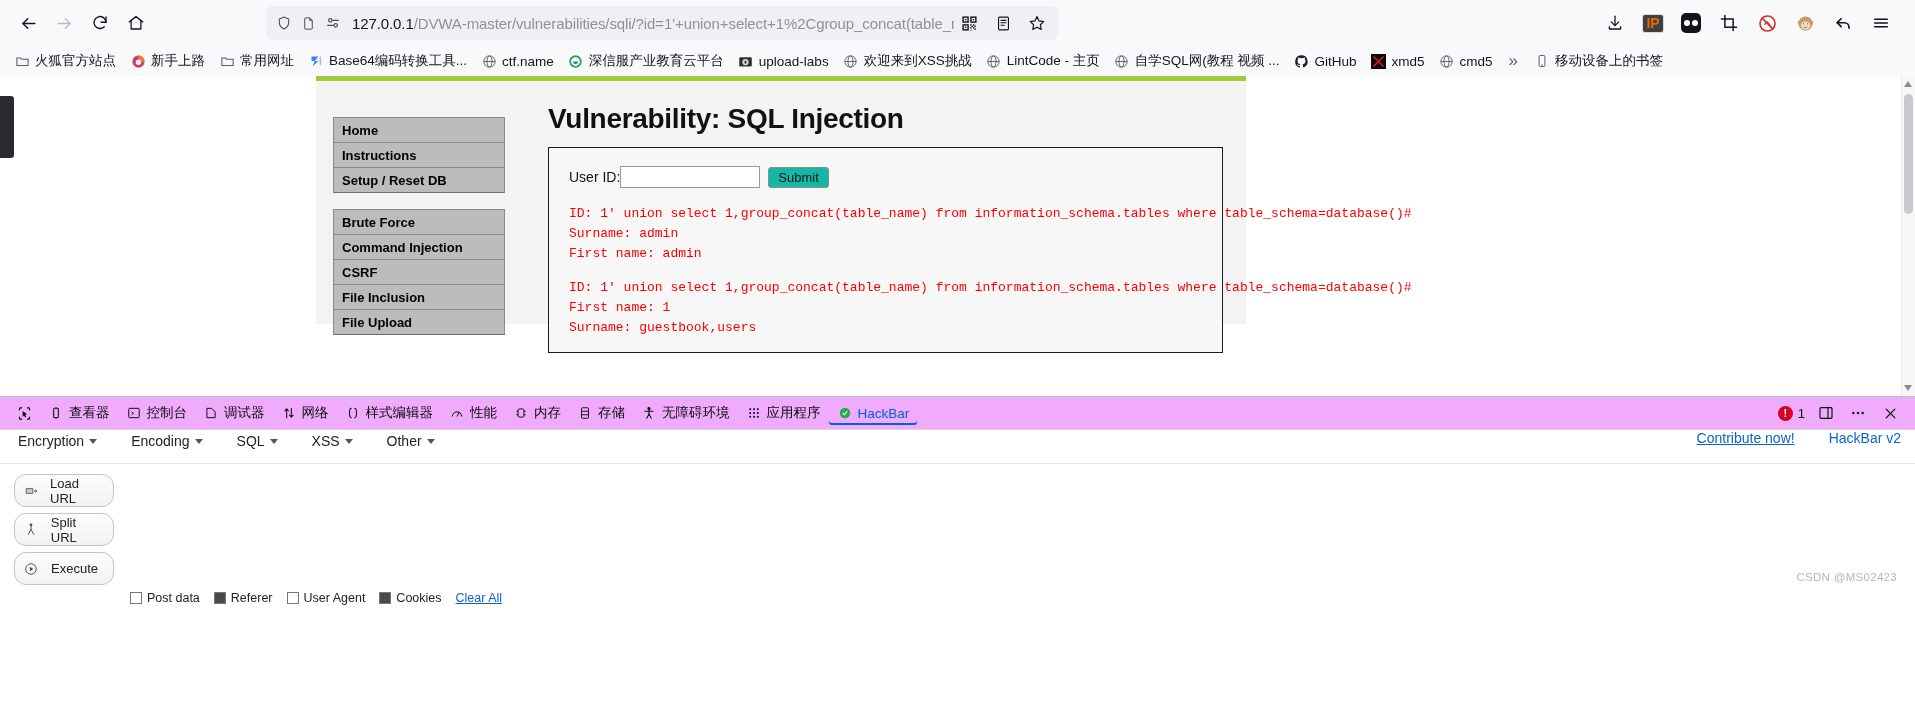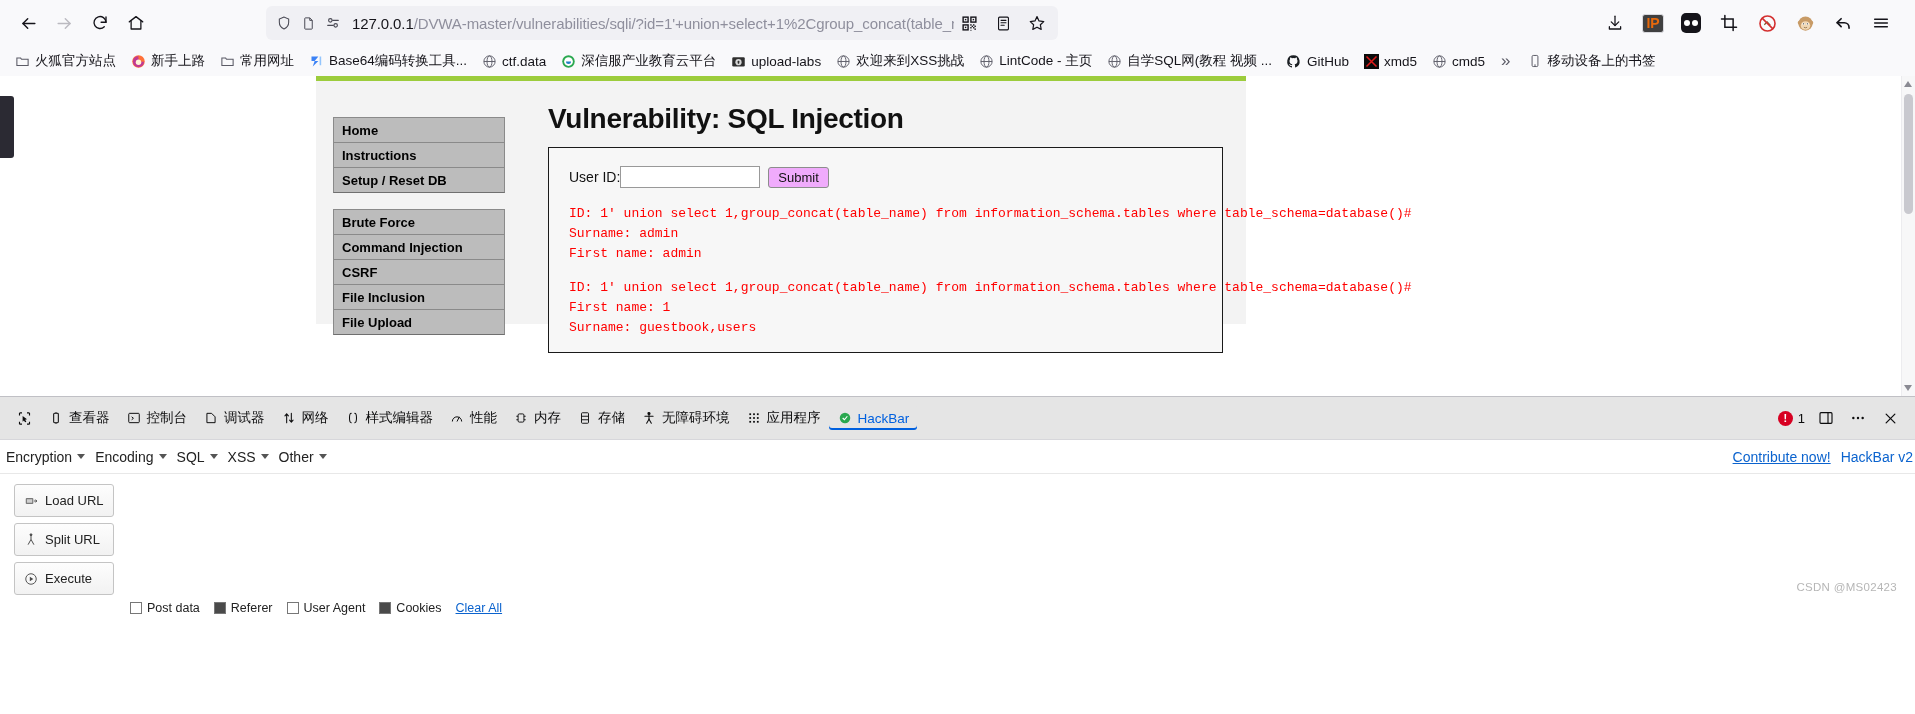--- a/index.html
+++ b/index.html
@@ -201,44 +201,44 @@
   #userid-label { font-size: 14px; color: #111; }
   #userid-input {
     width: 140px; height: 22px;
     border: 1px solid #999;
     background: #fff;
     margin-right: 8px;
   }
   #submit-btn {
     font-size: 13px;
     padding: 2px 9px;
-    background: #f0abfc;
+    background: #14b8a6;
     border: 1px solid #8d8d8d;
     border-radius: 3px;
     color: #111;
     font-family: "Liberation Sans", sans-serif;
   }
   .sqlout {
     color: #ff0000;
     font-family: "Liberation Mono", monospace;
     font-size: 13px;
     line-height: 20px;
     white-space: pre;
   }
   .sqlout-gap { height: 14px; }
 
   
   #devtools { width: 1915px; background: #ffffff; }
   #devtools-toolbar {
-    height: 44px;
+    height: 34px;
     display: flex; align-items: center;
     border-top: 1px solid #c0c0c5;
     border-bottom: 1px solid #d7d7db;
     padding: 12px 8px;
-    background: #e5e5e5;
+    background: #f0abfc;
     font-size: 13.5px;
     color: #0c0c0d;
   }
   .dt-tab {
     display: flex; align-items: center; gap: 5px;
     padding: 4px 8px; border-radius: 3px;
     flex: 0 0 auto;
     color: #0c0c0d;
   }
   .dt-tab.active { color: #0060df; box-shadow: inset 0 -2px 0 #0060df; }
@@ -250,39 +250,39 @@
     background: #d70022; color: #fff;
     font-size: 11px; font-weight: bold;
     display: flex; align-items: center; justify-content: center;
   }
   .dt-btn { width: 22px; height: 22px; display:flex;align-items:center;justify-content:center; color:#0c0c0d; font-size:15px; }
 
   
   #hackbar { background: #fff; height: 175px; position: relative; }
   #hb-menubar {
     height: 34px;
-    display: flex; align-items: center;
-    padding: 0 2px;
-    gap: 2px;
+    display: flex; align-items: flex-start;
+    padding: 0 14px;
+    gap: 26px;
     font-size: 14px;
     color: #222;
     border-bottom: 1px solid #e8e8e8;
   }
   .hb-menu { display:flex; align-items:center; gap:5px; padding: 3px 4px; }
   .hb-caret { width:0;height:0;border-left:4px solid transparent;border-right:4px solid transparent;border-top:5px solid #555; }
   #hb-contribute { margin-left: auto; color: #0b63ce; font-size: 14px; }
   #hb-version { color: #0b63ce; font-size: 14px; margin-left: 8px; }
 
   #hb-main { display: flex; padding: 10px 14px 0 14px; gap: 16px; }
   #hb-buttons { display: flex; flex-direction: column; gap: 6px; width: 100px; flex: 0 0 100px; }
   .hb-btn {
-    display: flex; align-items: center; gap: 6px;
+    display: flex; align-items: center; gap: 12px;
     border: 1px solid #c4c4c4;
     background: linear-gradient(#fdfdfd,#f2f2f2);
-    border-radius: 3px;
+    border-radius: 12px;
     height: 33px;
     padding: 0 8px;
     font-size: 13px;
     color: #222;
   }
   .hb-btn-ico { width:16px;height:16px;display:flex;align-items:center;justify-content:center; }
   #hb-url-area {
     flex: 1 1 auto;
     border: 1px solid #b9b9b9;
     border-radius: 3px;
@@ -512,21 +512,21 @@
     </div>
 
     <div class="bm">
       <span class="fav">
           <svg width="15" height="15" viewBox="0 0 24 24" fill="none" stroke="#5b5b66" stroke-width="1.5">
             <circle cx="12" cy="12" r="9"></circle>
             <ellipse cx="12" cy="12" rx="4" ry="9"></ellipse>
             <line x1="3" y1="12" x2="21" y2="12"></line>
           </svg>
         </span>
-      <span class="bm-label">ctf.data</span>
+      <span class="bm-label">ctf.name</span>
     </div>
 
     <div class="bm">
       <span class="fav">
           <svg width="15" height="15" viewBox="0 0 24 24">
             <circle cx="12" cy="12" r="10" fill="#2aa84f"></circle>
             <circle cx="12" cy="12" r="7" fill="#fff"></circle>
             <path d="M8 12h8a4 4 0 0 1-4 4 4 4 0 0 1-4-4z" fill="#1f7fc4"></path>
           </svg>
         </span>

